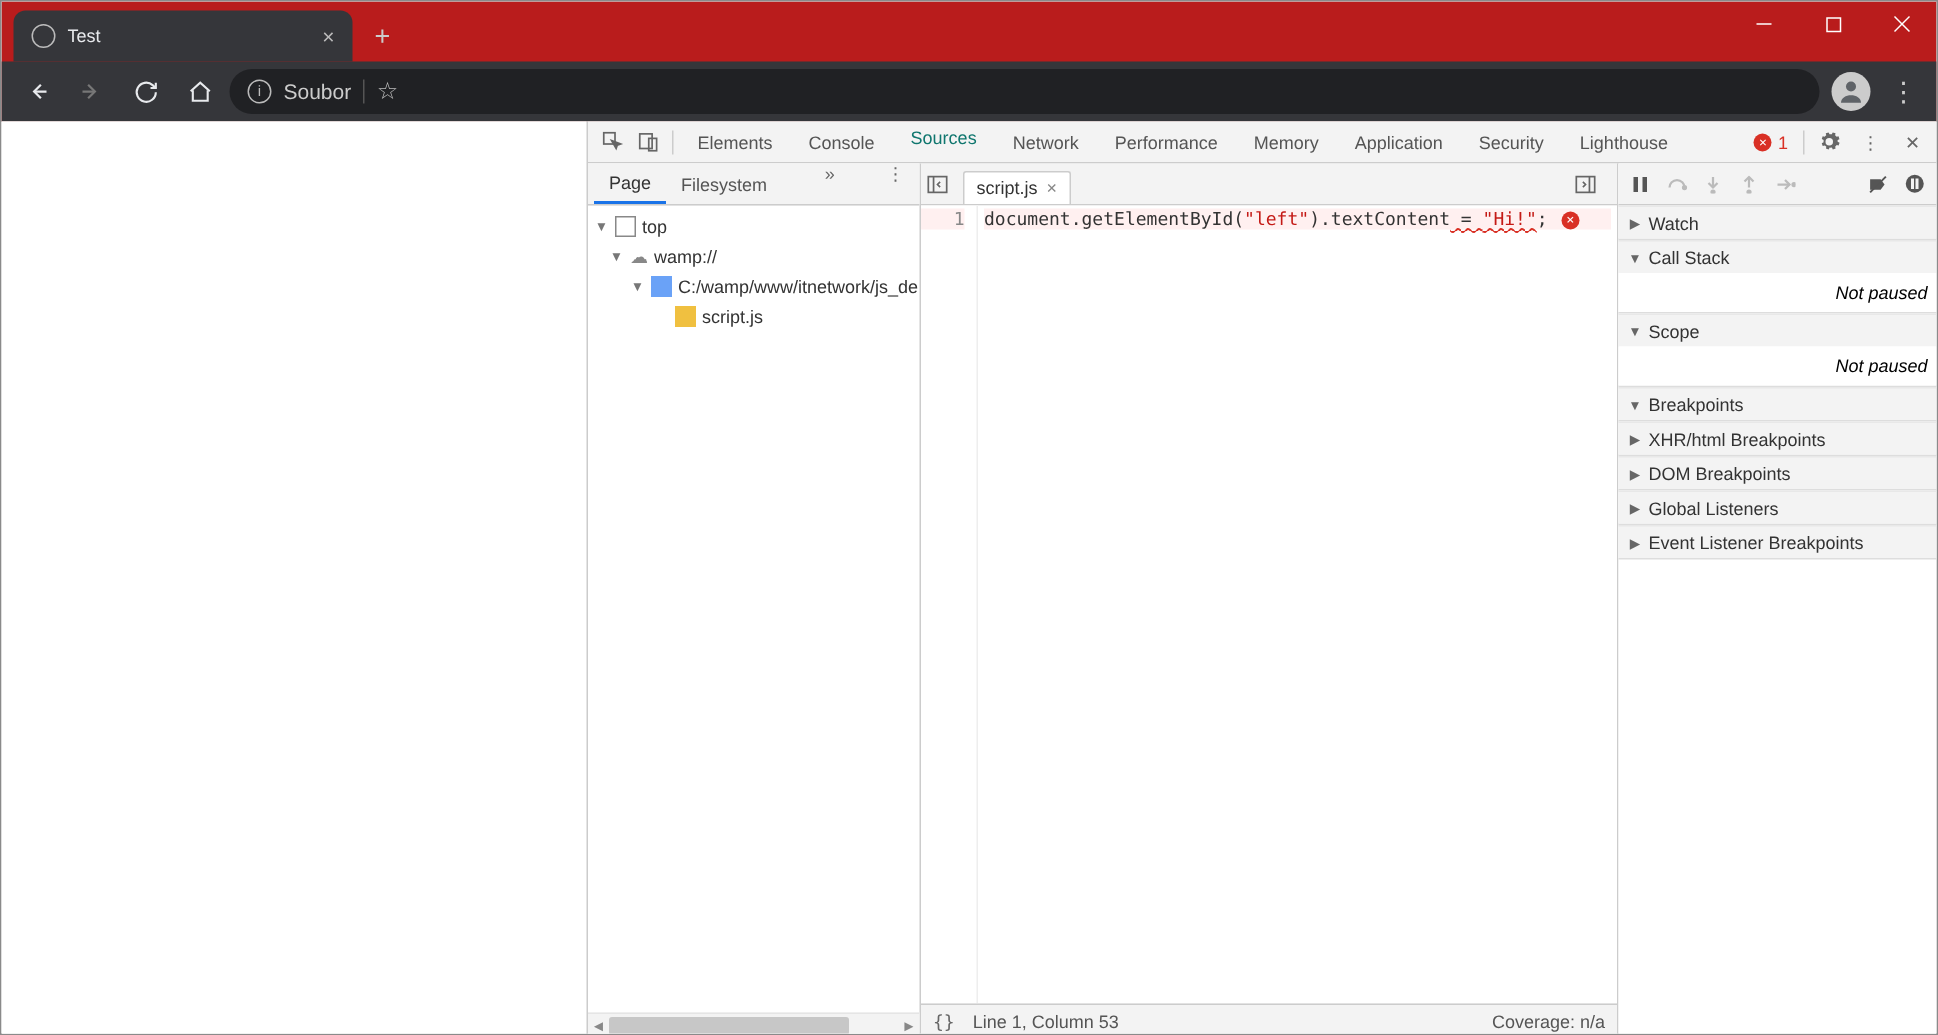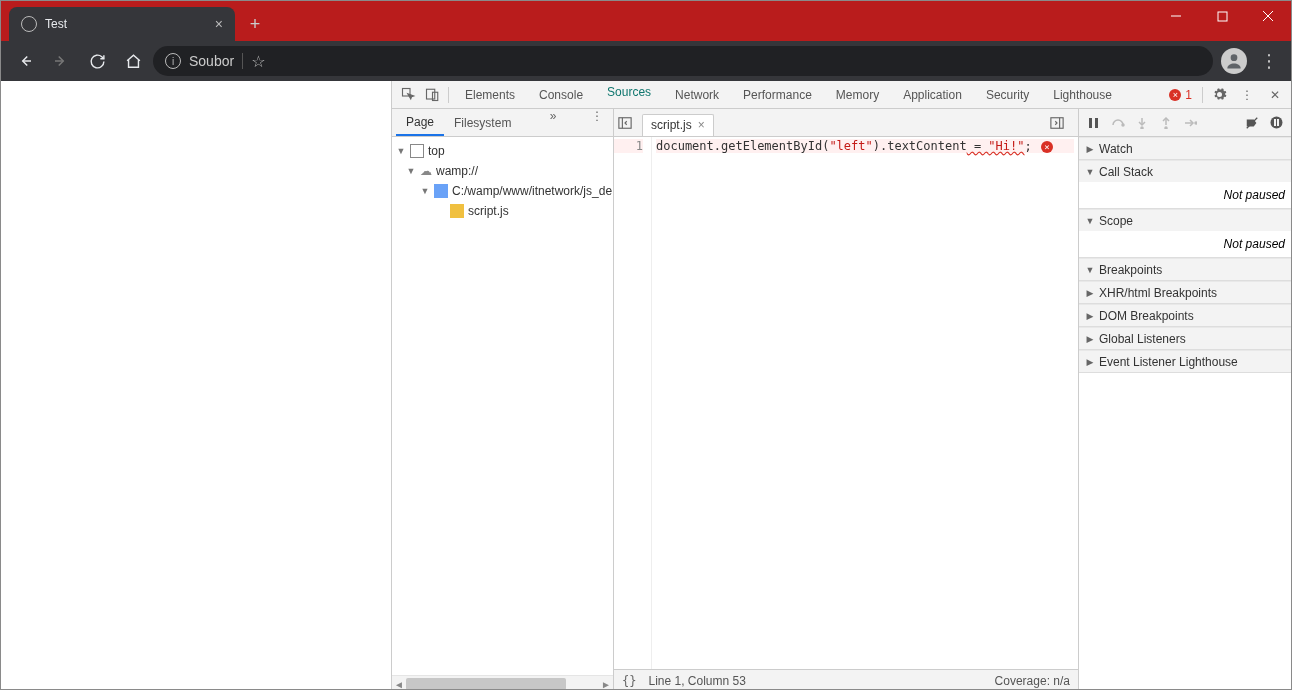--- a/index.html
+++ b/index.html
@@ -377,19 +377,19 @@
           </div>
         <div class="section">
             <div class="section-hd">
               <span class="tw">▶</span>
               <span>Global Listeners</span>
             </div>
           </div>
         <div class="section">
             <div class="section-hd">
               <span class="tw">▶</span>
-              <span>Event Listener Lighthouse</span>
+              <span>Event Listener Breakpoints</span>
             </div>
           </div>
       </div>
     </div>
   </div>
 </div>
 
 </body></html>

